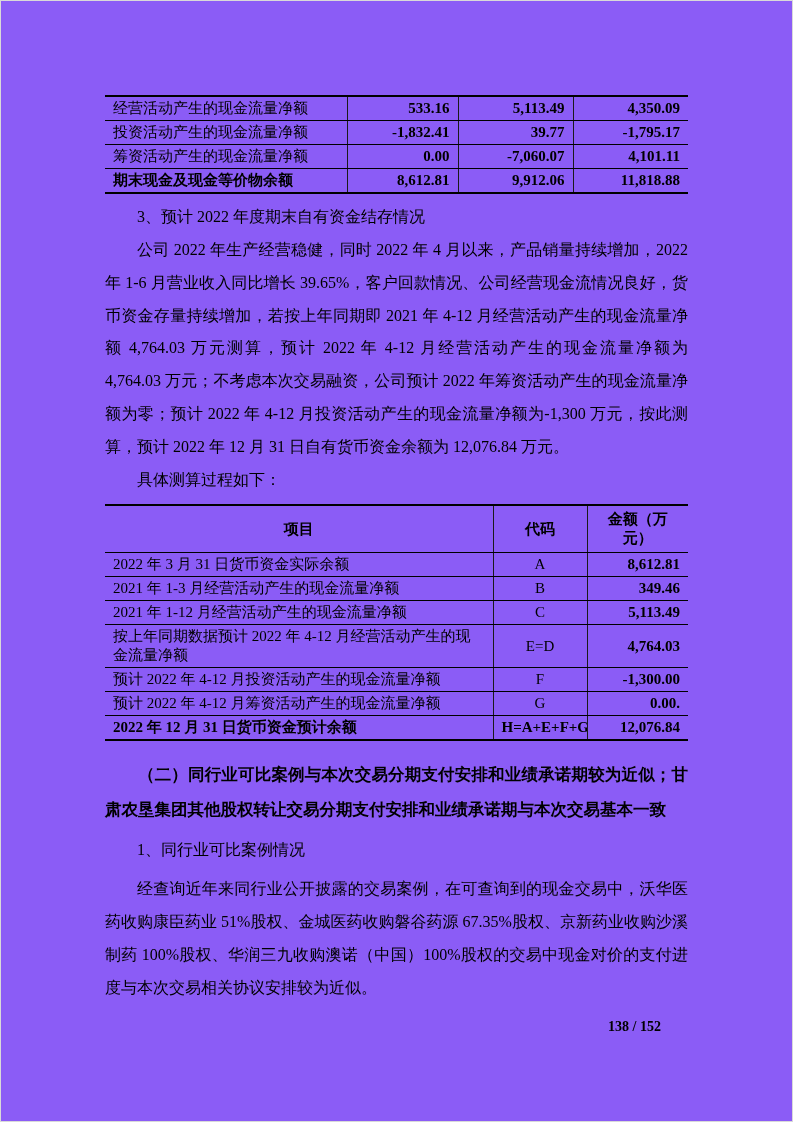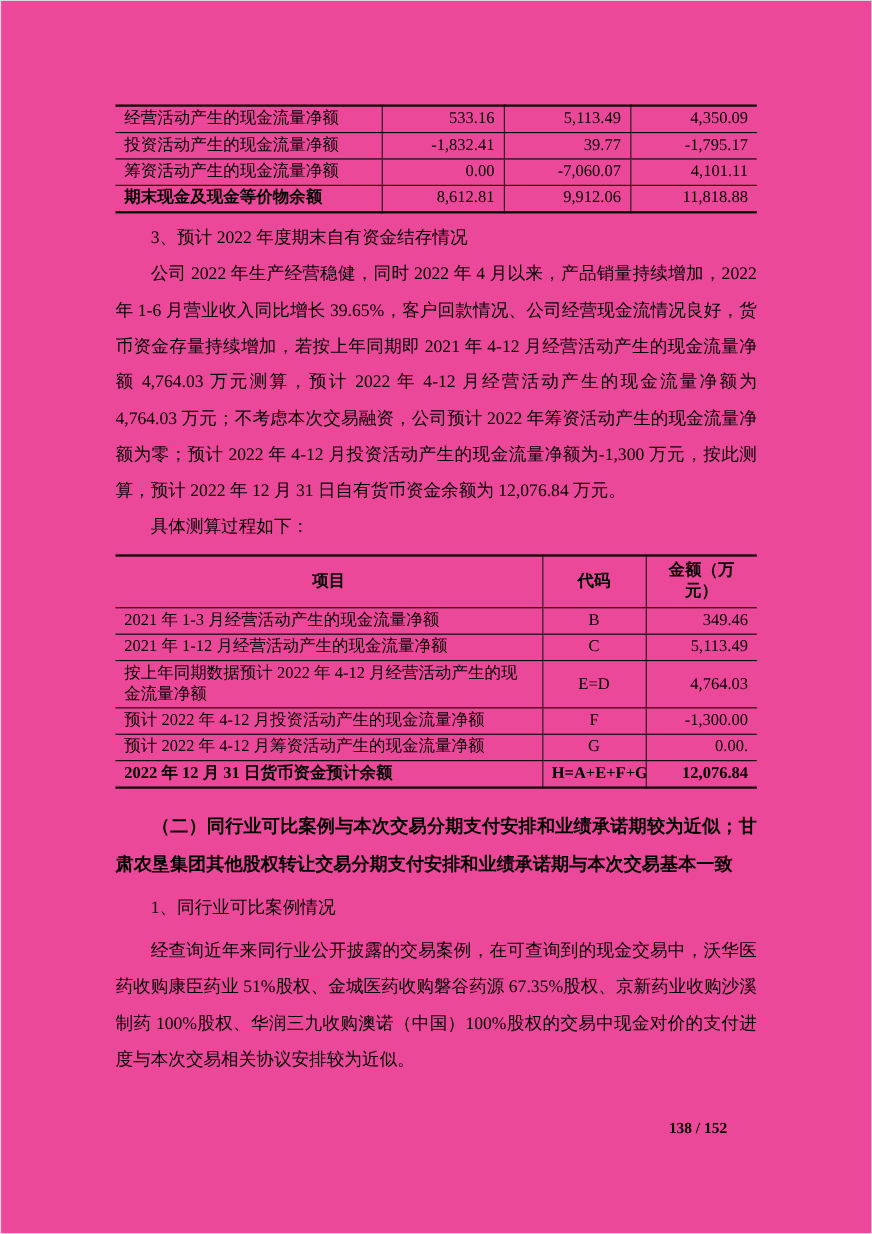--- a/index.html
+++ b/index.html
@@ -1,20 +1,20 @@
 <!DOCTYPE html>
 <html><head>
 <meta charset="utf-8">
 <style>
   * { margin:0; padding:0; box-sizing:border-box; }
   html,body { background:#ffffff; }
   .page {
     position:relative;
     width:793px; height:1122px;
-    background:#ec4899;
+    background:#8b5cf6;
     color:#000;
     font-family:"Liberation Serif","DejaVu Serif",serif;
     box-shadow: inset 0 0 0 1px #d9d9d9;
     overflow:hidden;
   }
   .content {
     position:absolute;
     left:105px; top:95px;
     width:583px;
   }
@@ -24,21 +24,21 @@
   .doc-table td, .doc-table th {
     border-bottom:1px solid #000;
     font-size:15px; line-height:19px;
     padding:2px 8px;
     vertical-align:middle;
     overflow:hidden;
   }
   .doc-table tr:last-child td { border-bottom:none; }
   .doc-table td + td, .doc-table th + th { border-left:1px solid #1a1a1a; }
   .cell-label { text-align:left; }
-  .cell-num  { text-align:right; }
+  .cell-num  { text-align:right;font-weight:bold; }
   .cell-center { text-align:center; }
   .row-bold td { font-weight:bold;margin-top:23px; }
   .label-bold { font-weight:bold;margin-left:14px; }
   .doc-table th { font-weight:bold; text-align:center; padding:4px 8px; }
   
   .h3-heading {
     margin-top:12px;
     font-size:16px; line-height:22px;
     text-indent:32px;
   }
@@ -127,20 +127,25 @@
         </colgroup>
       <thead>
         <tr>
           <th>项目</th>
           <th>代码</th>
           <th>金额（万元）</th>
         </tr>
       </thead>
       <tbody>
         <tr>
+          <td class="cell-label">2022 年 3 月 31 日货币资金实际余额</td>
+          <td class="cell-center">A</td>
+          <td class="cell-num">8,612.81</td>
+        </tr>
+        <tr>
           <td class="cell-label">2021 年 1-3 月经营活动产生的现金流量净额</td>
           <td class="cell-center">B</td>
           <td class="cell-num">349.46</td>
         </tr>
         <tr>
           <td class="cell-label">2021 年 1-12 月经营活动产生的现金流量净额</td>
           <td class="cell-center">C</td>
           <td class="cell-num">5,113.49</td>
         </tr>
         <tr>

